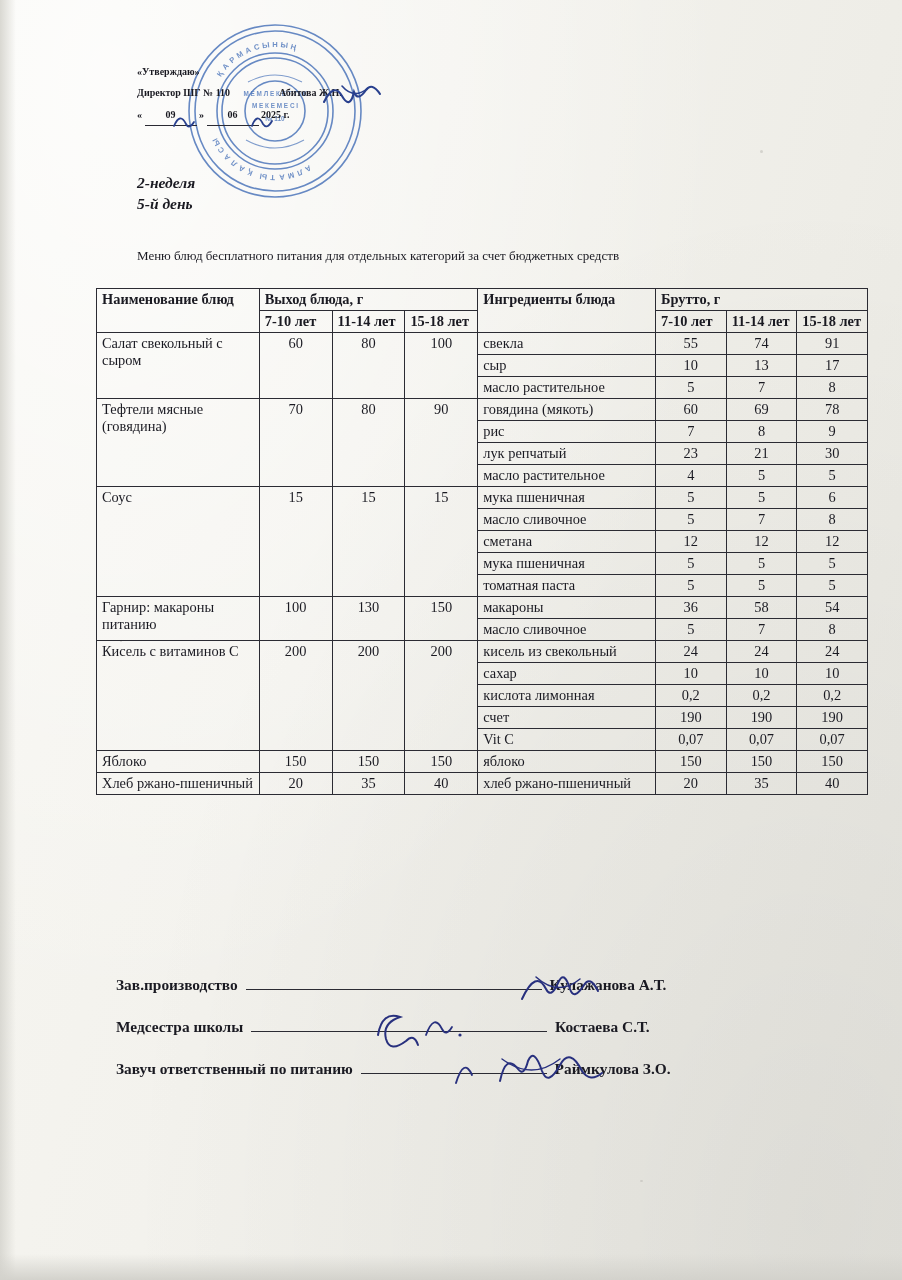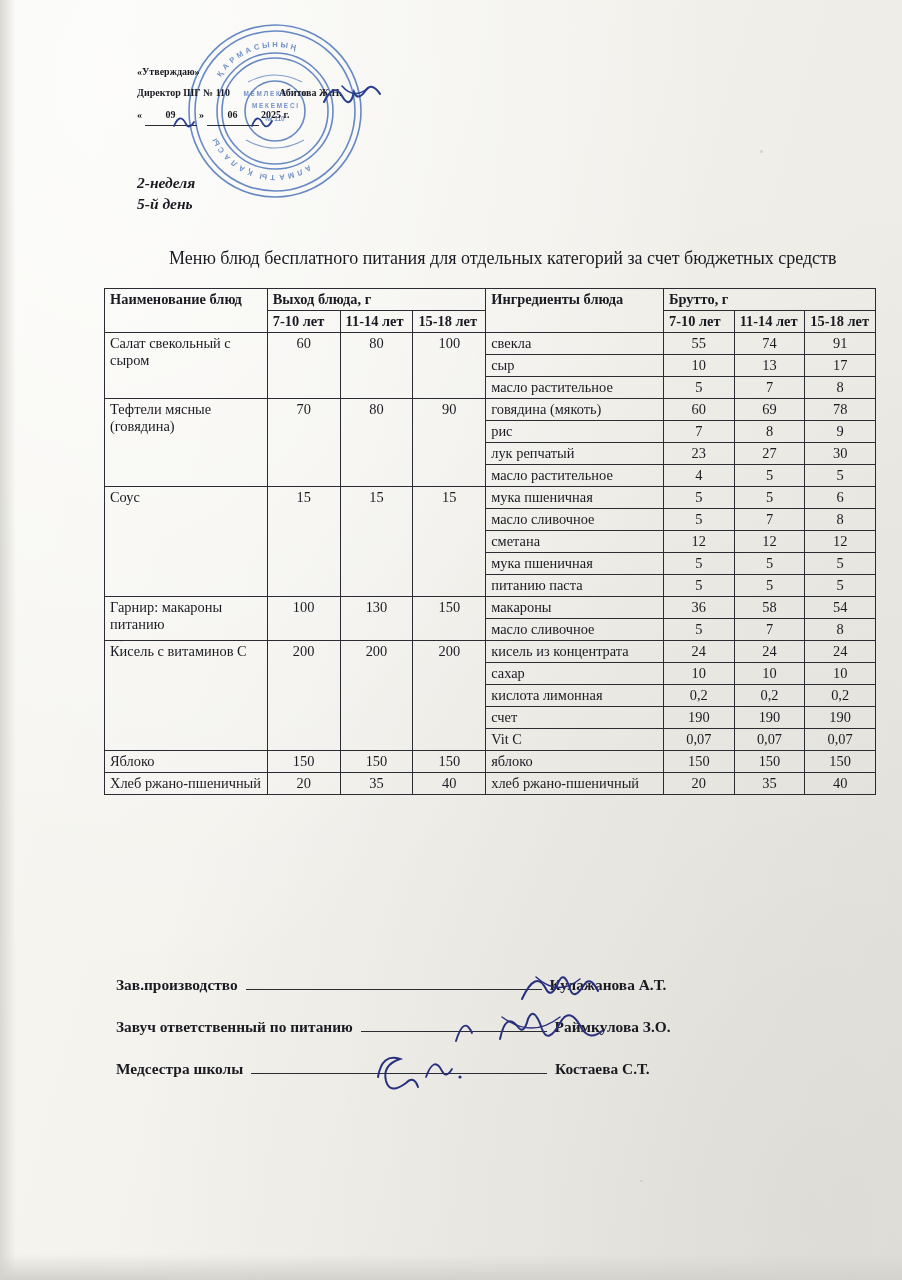--- a/index.html
+++ b/index.html
@@ -77,41 +77,40 @@
     font-size: 15.5px;
     line-height: 21px;
     font-weight: bold;
     font-style: italic;
   }
 
   .menu-title {
     position: absolute;
     left: 137px;
     top: 248px;
-    font-size: 18px;
+    font-size: 13px;
     white-space: nowrap;
-    margin-left: 32px;
   }
 
   
   .stamp {
     position: absolute;
     left: 186px;
     top: 22px;
     width: 178px;
     height: 178px;
     pointer-events: none;
     opacity: .85;
   }
   .sig-blue { position: absolute; pointer-events: none; }
 
   
   table.menu {
     position: absolute;
-    left: 104px;
+    left: 96px;
     top: 288px;
     width: 772px;
     border-collapse: collapse;
     font-size: 14.4px;
     table-layout: fixed;
   }
   table.menu td, table.menu th {
     border: 1px solid #2b2b33;
     padding: 2px 5px;
     vertical-align: top;
@@ -306,21 +305,21 @@
       </tr>
       <tr>
         <td>рис</td>
         <td class="c-num">7</td>
         <td class="c-num">8</td>
         <td class="c-num">9</td>
       </tr>
       <tr>
         <td>лук репчатый</td>
         <td class="c-num">23</td>
-        <td class="c-num">27</td>
+        <td class="c-num">21</td>
         <td class="c-num">30</td>
       </tr>
       <tr>
         <td>масло растительное</td>
         <td class="c-num">4</td>
         <td class="c-num">5</td>
         <td class="c-num">5</td>
       </tr>
       <tr>
         <td class="dishname" rowspan="5">Соус</td>
@@ -344,21 +343,21 @@
         <td class="c-num">12</td>
         <td class="c-num">12</td>
       </tr>
       <tr>
         <td>мука пшеничная</td>
         <td class="c-num">5</td>
         <td class="c-num">5</td>
         <td class="c-num">5</td>
       </tr>
       <tr>
-        <td>питанию паста</td>
+        <td>томатная паста</td>
         <td class="c-num">5</td>
         <td class="c-num">5</td>
         <td class="c-num">5</td>
       </tr>
       <tr>
         <td class="dishname" rowspan="2">Гарнир: макароны питанию</td>
         <td class="c-num" rowspan="2">100</td>
         <td class="c-num" rowspan="2">130</td>
         <td class="c-num" rowspan="2">150</td>
         <td>макароны</td>
@@ -370,21 +369,21 @@
         <td>масло сливочное</td>
         <td class="c-num">5</td>
         <td class="c-num">7</td>
         <td class="c-num">8</td>
       </tr>
       <tr>
         <td class="dishname" rowspan="5">Кисель с витаминов С</td>
         <td class="c-num" rowspan="5">200</td>
         <td class="c-num" rowspan="5">200</td>
         <td class="c-num" rowspan="5">200</td>
-        <td>кисель из концентрата</td>
+        <td>кисель из свекольный</td>
         <td class="c-num">24</td>
         <td class="c-num">24</td>
         <td class="c-num">24</td>
       </tr>
       <tr>
         <td>сахар</td>
         <td class="c-num">10</td>
         <td class="c-num">10</td>
         <td class="c-num">10</td>
       </tr>
@@ -430,35 +429,35 @@
 </table>
 
 <div class="footer">
   <div class="fline">
     <span class="flabel">Зав.производство</span>
     <span class="fdots" style="width:296px;"></span>
     <span class="fname">Кулажанова А.Т.</span>
     <svg class="scribble" style="left:398px;top:-8px;width:110px;height:40px;" viewBox="0 0 110 40">
       <path d="M8 32 q14 -30 24 -10 q5 10 12 -6 q6 -14 12 6 q4 12 14 -4 q6 -10 14 6" fill="none" stroke="#28307e" stroke-width="2" stroke-linecap="round"></path>
       <path d="M22 10 q22 20 44 2" fill="none" stroke="#28307e" stroke-width="1.5" stroke-linecap="round"></path>
+    </svg>
+  </div>
+  <div class="fline">
+    <span class="flabel">Медсестра  школы</span>
+    <span class="fdots" style="width:296px;"></span>
+    <span class="fname">Костаева С.Т.</span>
+    <svg class="scribble" style="left:248px;top:-12px;width:130px;height:44px;" viewBox="0 0 130 44">
+      <path d="M14 30 q4 -24 22 -18 q-18 6 -14 22 q4 14 20 2 q8 -8 12 4" fill="none" stroke="#28307e" stroke-width="2" stroke-linecap="round"></path>
+      <path d="M62 30 q8 -22 16 -6 q4 8 10 -2" fill="none" stroke="#28307e" stroke-width="1.8" stroke-linecap="round"></path>
+      <circle cx="96" cy="30" r="1.6" fill="#28307e"></circle>
     </svg>
   </div>
   <div class="fline">
     <span class="flabel">Завуч  ответственный  по  питанию</span>
     <span class="fdots" style="width:186px;"></span>
     <span class="fname">Раймкулова З.О.</span>
     <svg class="scribble" style="left:324px;top:-12px;width:180px;height:44px;" viewBox="0 0 180 44">
       <path d="M16 36 q8 -26 16 -8" fill="none" stroke="#28307e" stroke-width="1.9" stroke-linecap="round"></path>
       <path d="M60 34 q6 -28 18 -12 q6 8 10 -8 q6 -14 14 10 q6 16 18 -6 q10 -18 22 6 q8 12 20 2" fill="none" stroke="#28307e" stroke-width="2" stroke-linecap="round"></path>
       <path d="M62 12 q30 22 58 0" fill="none" stroke="#28307e" stroke-width="1.4" stroke-linecap="round"></path>
     </svg>
   </div>
-  <div class="fline">
-    <span class="flabel">Медсестра  школы</span>
-    <span class="fdots" style="width:296px;"></span>
-    <span class="fname">Костаева С.Т.</span>
-    <svg class="scribble" style="left:248px;top:-12px;width:130px;height:44px;" viewBox="0 0 130 44">
-      <path d="M14 30 q4 -24 22 -18 q-18 6 -14 22 q4 14 20 2 q8 -8 12 4" fill="none" stroke="#28307e" stroke-width="2" stroke-linecap="round"></path>
-      <path d="M62 30 q8 -22 16 -6 q4 8 10 -2" fill="none" stroke="#28307e" stroke-width="1.8" stroke-linecap="round"></path>
-      <circle cx="96" cy="30" r="1.6" fill="#28307e"></circle>
-    </svg>
-  </div>
 </div>
 
 </body></html>

